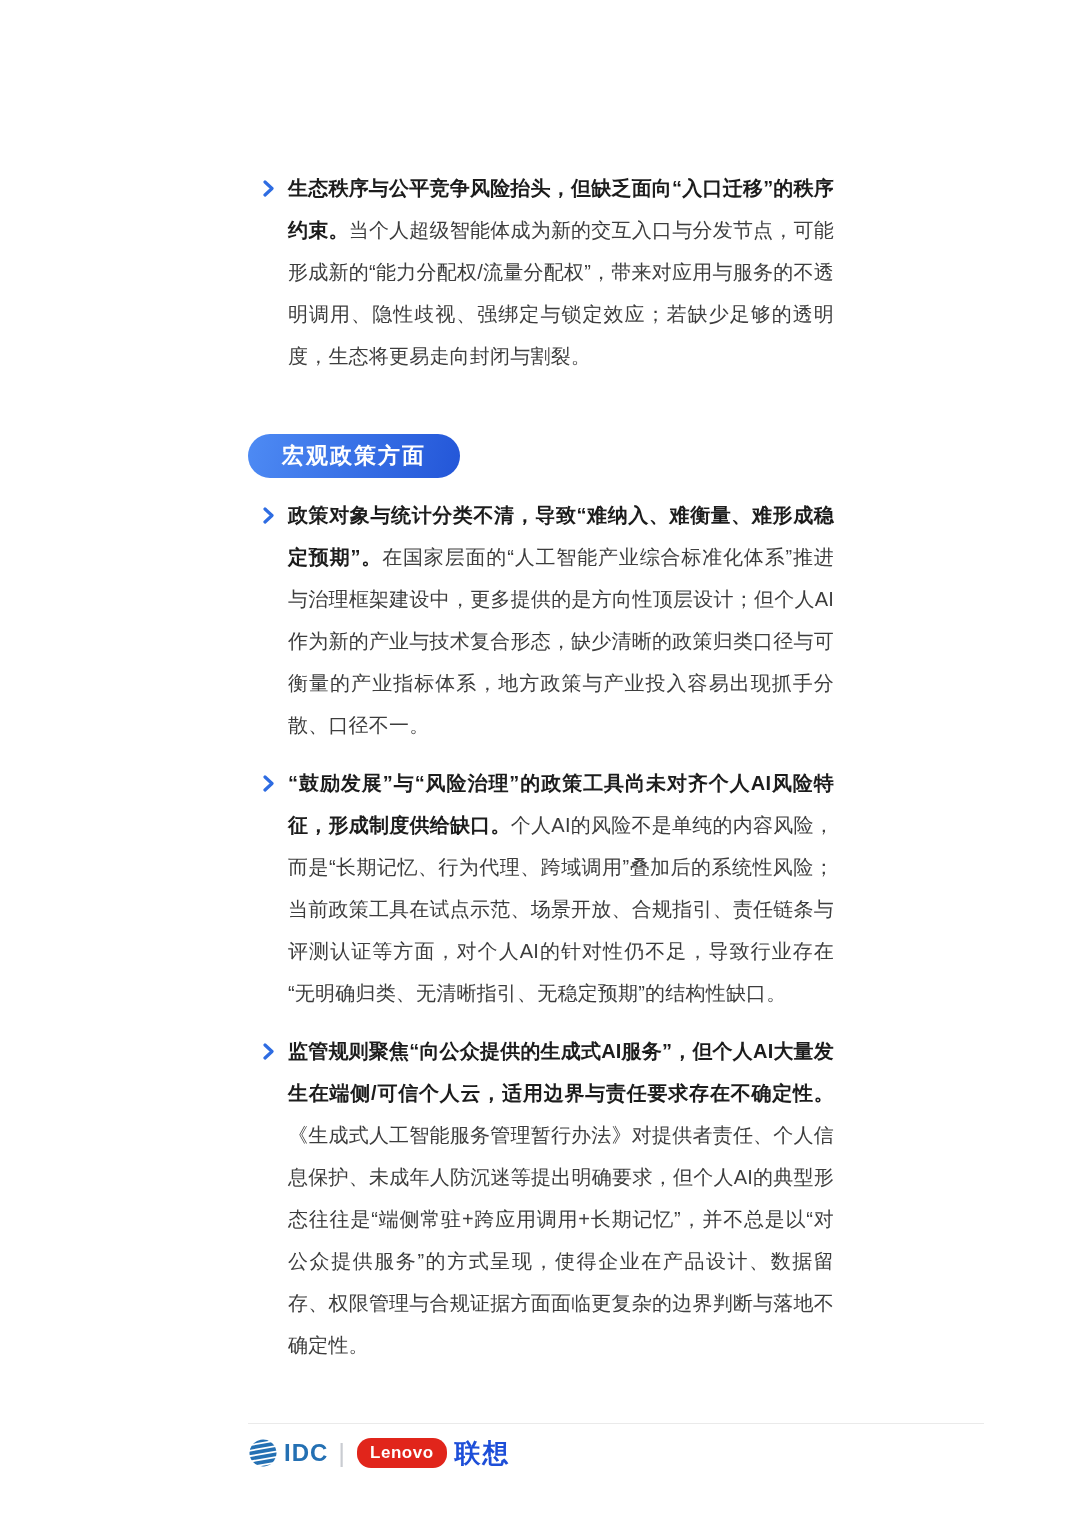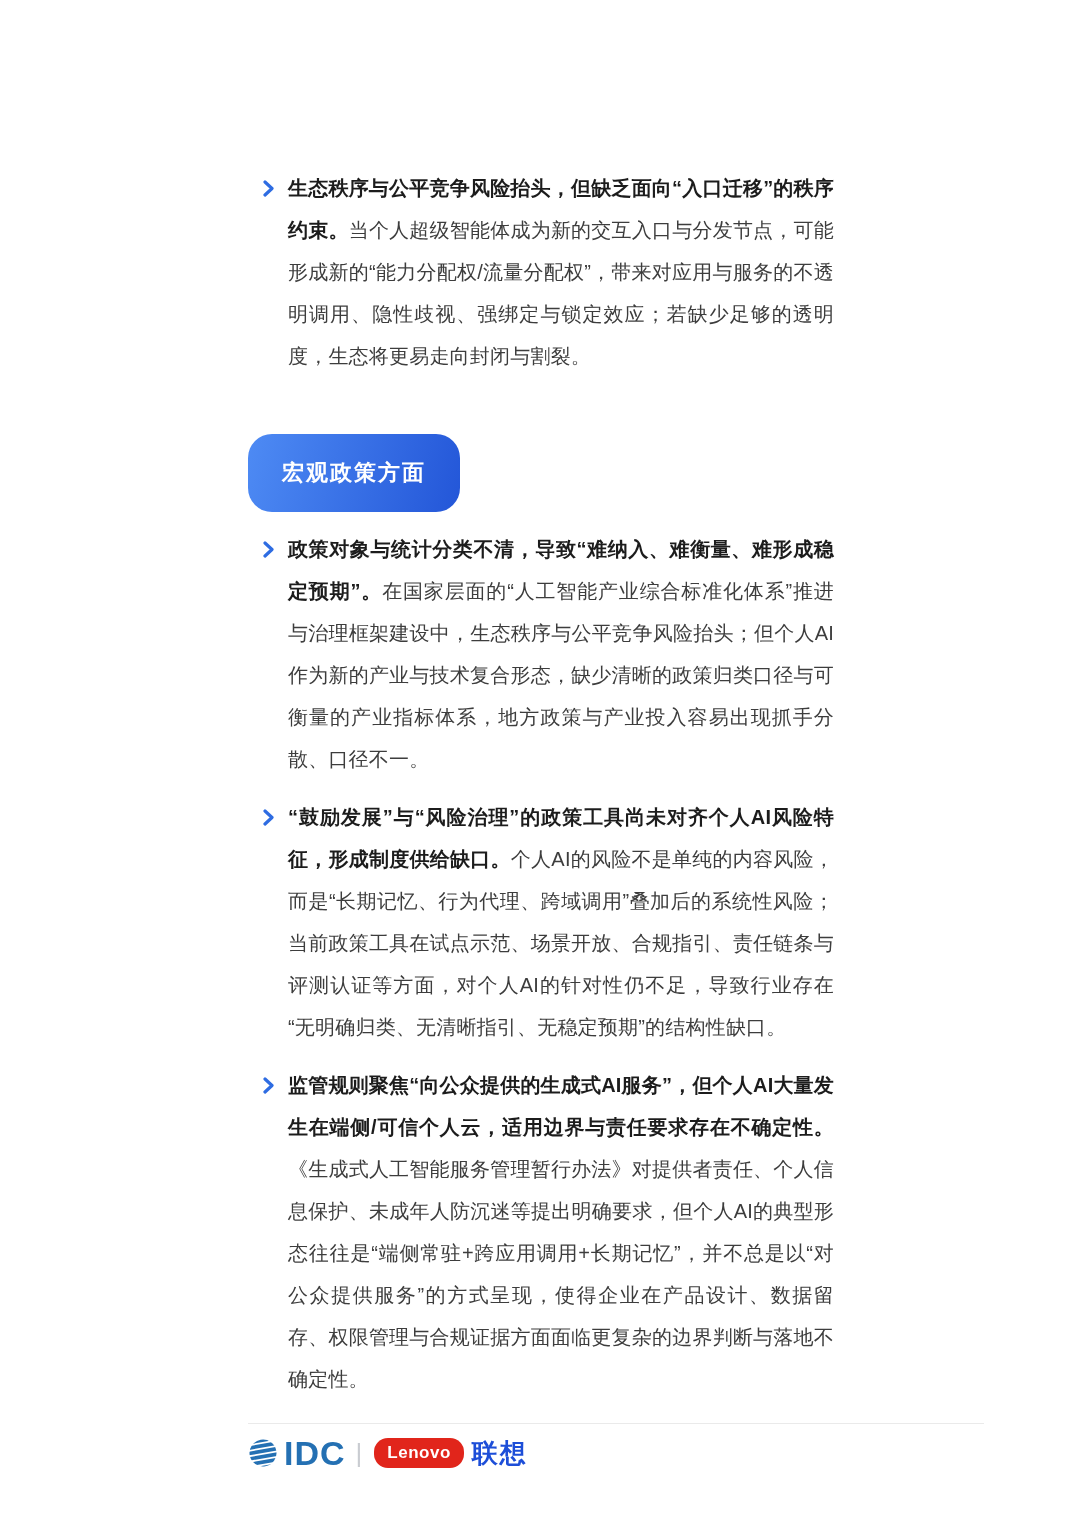--- a/index.html
+++ b/index.html
@@ -39,21 +39,21 @@
     width: 26px;
     padding-top: 13px;
     box-sizing: border-box;
   }
   .bullet .bullet-text { flex: 1; }
 
   
   .badge-row { margin-top: 57px; }
   .badge {
     display: inline-block;
-    padding: 25px 34px;
+    padding: 8px 34px;
     border-radius: 24px;
     background: linear-gradient(105deg, #4e8bf4 0%, #2356d8 100%);
     color: #ffffff;
     font-size: 22px;
     font-weight: 700;
     letter-spacing: 2px;
     line-height: 28px;
   }
 
   .intro-para { margin-top: 24px; }
@@ -70,21 +70,21 @@
     display: flex;
     justify-content: space-between;
     align-items: center;
     padding-top: 14px;
     box-sizing: border-box;
   }
   .logo-strip { display: flex; align-items: center; }
   .idc-logo { display: flex; align-items: center; }
   .idc-text {
     color: #2470b3;
-    font-size: 34px;
+    font-size: 24px;
     font-weight: 700;
     letter-spacing: 1px;
     margin-left: 4px;
     line-height: 30px;
   }
   .logo-sep {
     color: #c9ccd1;
     font-size: 26px;
     font-weight: 400;
     margin: 0 12px 0 10px;
@@ -135,21 +135,21 @@
 
 
     <div class="bullets-group">
 
       <div class="bullet">
         <span class="marker">
           <svg width="13" height="17" viewBox="0 0 13 17" aria-hidden="true">
             <path d="M3 2 L10 8.5 L3 15" fill="none" stroke="#2e6ce2" stroke-width="3.2" stroke-linecap="round" stroke-linejoin="round"></path>
           </svg>
         </span>
-        <p class="bullet-text"><strong>政策对象与统计分类不清，导致“难纳入、难衡量、难形成稳定预期”。</strong><span>在国家层面的“人工智能产业综合标准化体系”推进与治理框架建设中，生态秩序与公平竞争风险抬头；但个人AI作为新的产业与技术复合形态，缺少清晰的政策归类口径与可衡量的产业指标体系，地方政策与产业投入容易出现抓手分散、口径不一。</span></p>
+        <p class="bullet-text"><strong>政策对象与统计分类不清，导致“难纳入、难衡量、难形成稳定预期”。</strong><span>在国家层面的“人工智能产业综合标准化体系”推进与治理框架建设中，更多提供的是方向性顶层设计；但个人AI作为新的产业与技术复合形态，缺少清晰的政策归类口径与可衡量的产业指标体系，地方政策与产业投入容易出现抓手分散、口径不一。</span></p>
       </div>
 
       <div class="bullet">
         <span class="marker">
           <svg width="13" height="17" viewBox="0 0 13 17" aria-hidden="true">
             <path d="M3 2 L10 8.5 L3 15" fill="none" stroke="#2e6ce2" stroke-width="3.2" stroke-linecap="round" stroke-linejoin="round"></path>
           </svg>
         </span>
         <p class="bullet-text"><strong>“鼓励发展”与“风险治理”的政策工具尚未对齐个人AI风险特征，形成制度供给缺口。</strong><span>个人AI的风险不是单纯的内容风险，而是“长期记忆、行为代理、跨域调用”叠加后的系统性风险；当前政策工具在试点示范、场景开放、合规指引、责任链条与评测认证等方面，对个人AI的针对性仍不足，导致行业存在“无明确归类、无清晰指引、无稳定预期”的结构性缺口。</span></p>
       </div>

